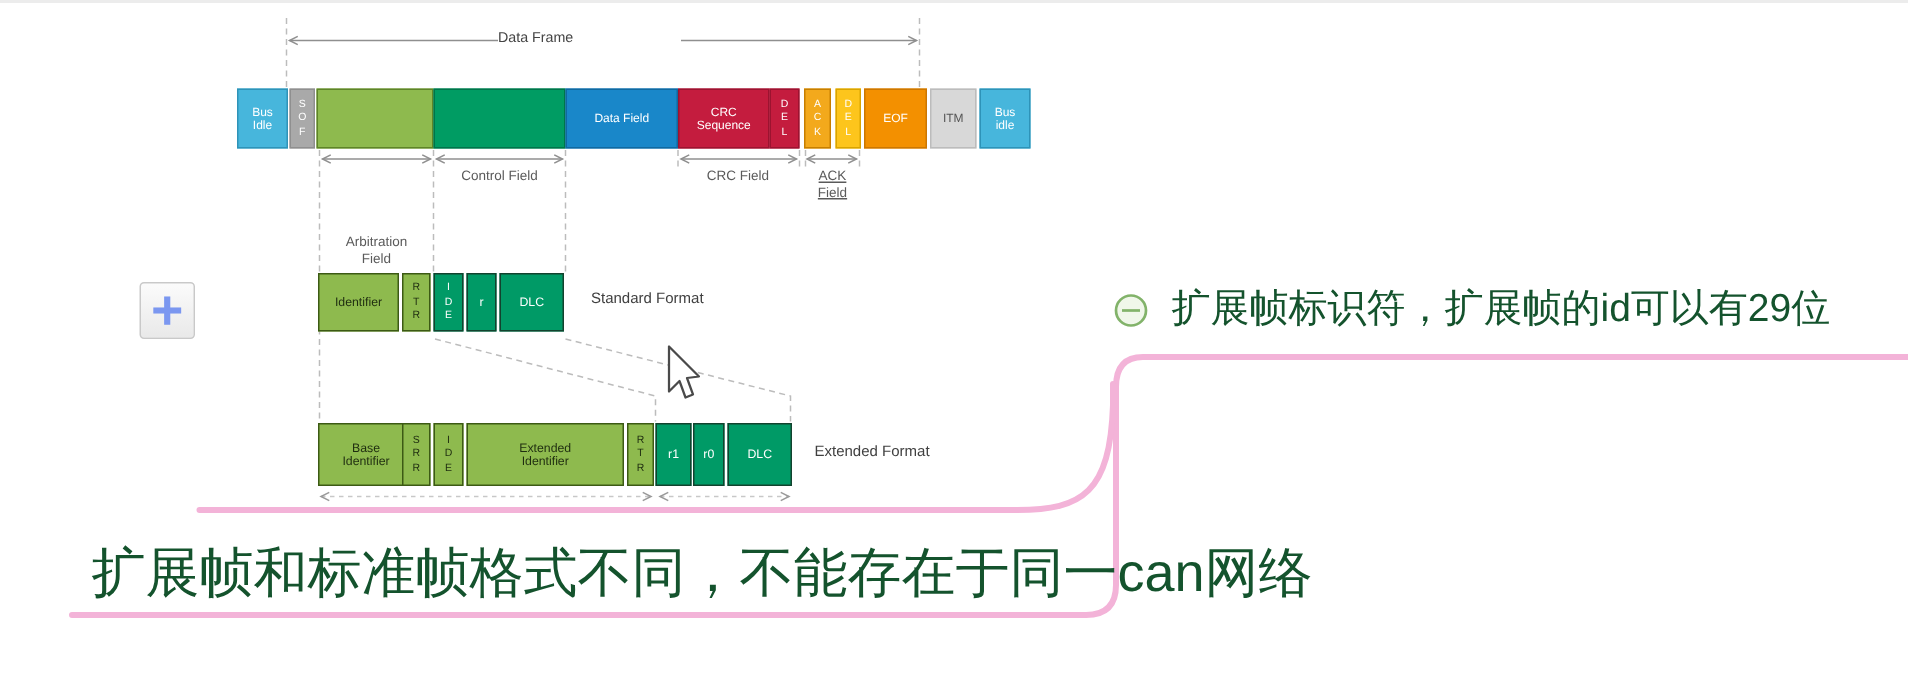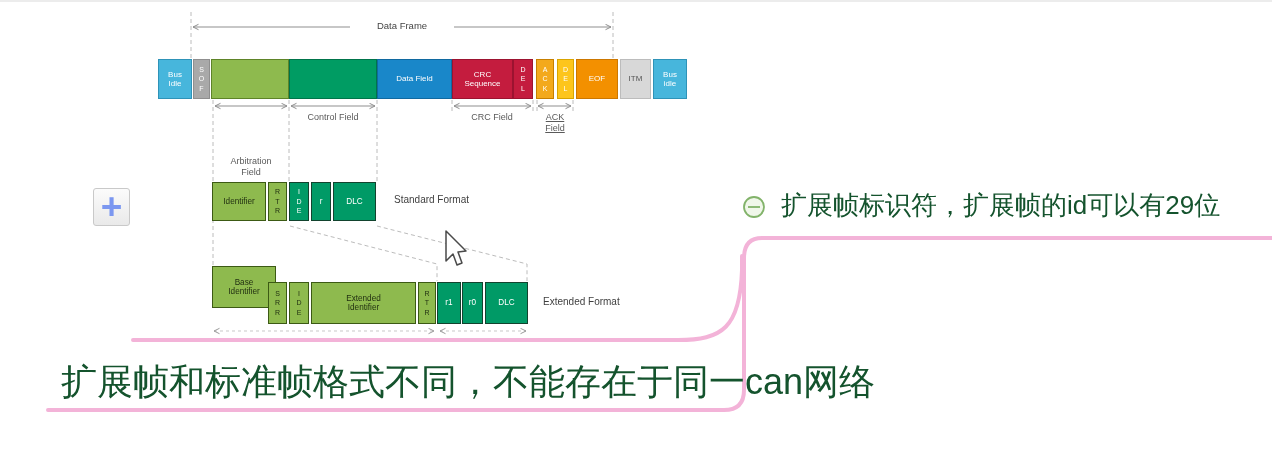--- a/index.html
+++ b/index.html
@@ -6,21 +6,21 @@
   *{box-sizing:border-box;font-family:"Liberation Sans","DejaVu Sans",sans-serif;}
   .stage{position:relative;width:1272px;height:451px;background:#fff;overflow:hidden;border-top:2px solid #ececec;}
   svg.layer{position:absolute;left:0;top:0;pointer-events:none;}
   .seg,.fbox{position:absolute;display:flex;align-items:center;justify-content:center;
     text-align:center;white-space:pre-line;line-height:1.15;}
   .seg{font-size:8px;}
   .seg.stacked,.fbox.stacked{font-size:7px;line-height:1.35;}
   .fbox{font-size:8.2px;border:1px solid transparent;}
   .bracket-label{position:absolute;width:96px;text-align:center;font-size:9px;line-height:11px;color:#5a5a5a;}
   .fmt-label{position:absolute;font-size:10px;color:#3f3f3f;}
-  .df-title{position:absolute;left:352px;top:18px;width:100px;text-align:center;font-size:9.5px;color:#444;background:#fff;}
+  .df-title{position:absolute;left:332px;top:18px;width:100px;text-align:left;font-size:9.5px;color:#444;background:#fff;}
   .plus-btn{position:absolute;left:93px;top:186px;width:37px;height:38px;padding:0;
     background:linear-gradient(#fbfbfb,#e9e9e9);border:1px solid #c9c9c9;border-radius:3px;
     color:#7b97f0;font-size:37px;font-weight:700;line-height:30px;text-align:center;cursor:pointer;}
   .note{position:absolute;color:#14532d;white-space:nowrap;}
   .note-right{left:781px;top:186px;font-size:26px;}
   .note-bottom{left:61px;top:356px;font-size:36px;}
   .watermark{position:absolute;right:14px;top:423px;font-size:15px;color:#9b9b9b;}
 </style>
 </head>
 <body>
@@ -99,21 +99,21 @@
       <div class="fbox stacked" style="left: 268px; top: 180px; width: 19px; height: 39px; background: rgb(142, 186, 78); color: rgb(31, 45, 16); border: 1px solid rgb(60, 90, 20);">R
 T
 R</div>
       <div class="fbox stacked" style="left: 289px; top: 180px; width: 20px; height: 39px; background: rgb(0, 154, 102); color: rgb(255, 255, 255); border: 1px solid rgb(18, 67, 46);">I
 D
 E</div>
       <div class="fbox" style="left: 311px; top: 180px; width: 20px; height: 39px; background: rgb(0, 154, 102); color: rgb(255, 255, 255); border: 1px solid rgb(18, 67, 46);">r</div>
       <div class="fbox" style="left: 333px; top: 180px; width: 43px; height: 39px; background: rgb(0, 154, 102); color: rgb(255, 255, 255); border: 1px solid rgb(18, 67, 46);">DLC</div>
     </div>
   <div id="ext-row">
-      <div class="fbox" style="left: 212px; top: 264px; width: 64px; height: 42px; background: rgb(142, 186, 78); color: rgb(31, 45, 16); border: 1px solid rgb(60, 90, 20);">Base
+      <div class="fbox" style="left: 212px; top: 280px; width: 64px; height: 42px; background: rgb(142, 186, 78); color: rgb(31, 45, 16); border: 1px solid rgb(60, 90, 20);">Base
 Identifier</div>
       <div class="fbox stacked" style="left: 268px; top: 280px; width: 19px; height: 42px; background: rgb(142, 186, 78); color: rgb(31, 45, 16); border: 1px solid rgb(60, 90, 20);">S
 R
 R</div>
       <div class="fbox stacked" style="left: 289px; top: 280px; width: 20px; height: 42px; background: rgb(142, 186, 78); color: rgb(31, 45, 16); border: 1px solid rgb(60, 90, 20);">I
 D
 E</div>
       <div class="fbox" style="left: 311px; top: 280px; width: 105px; height: 42px; background: rgb(142, 186, 78); color: rgb(31, 45, 16); border: 1px solid rgb(60, 90, 20);">Extended
 Identifier</div>
       <div class="fbox stacked" style="left: 418px; top: 280px; width: 18px; height: 42px; background: rgb(142, 186, 78); color: rgb(31, 45, 16); border: 1px solid rgb(60, 90, 20);">R

